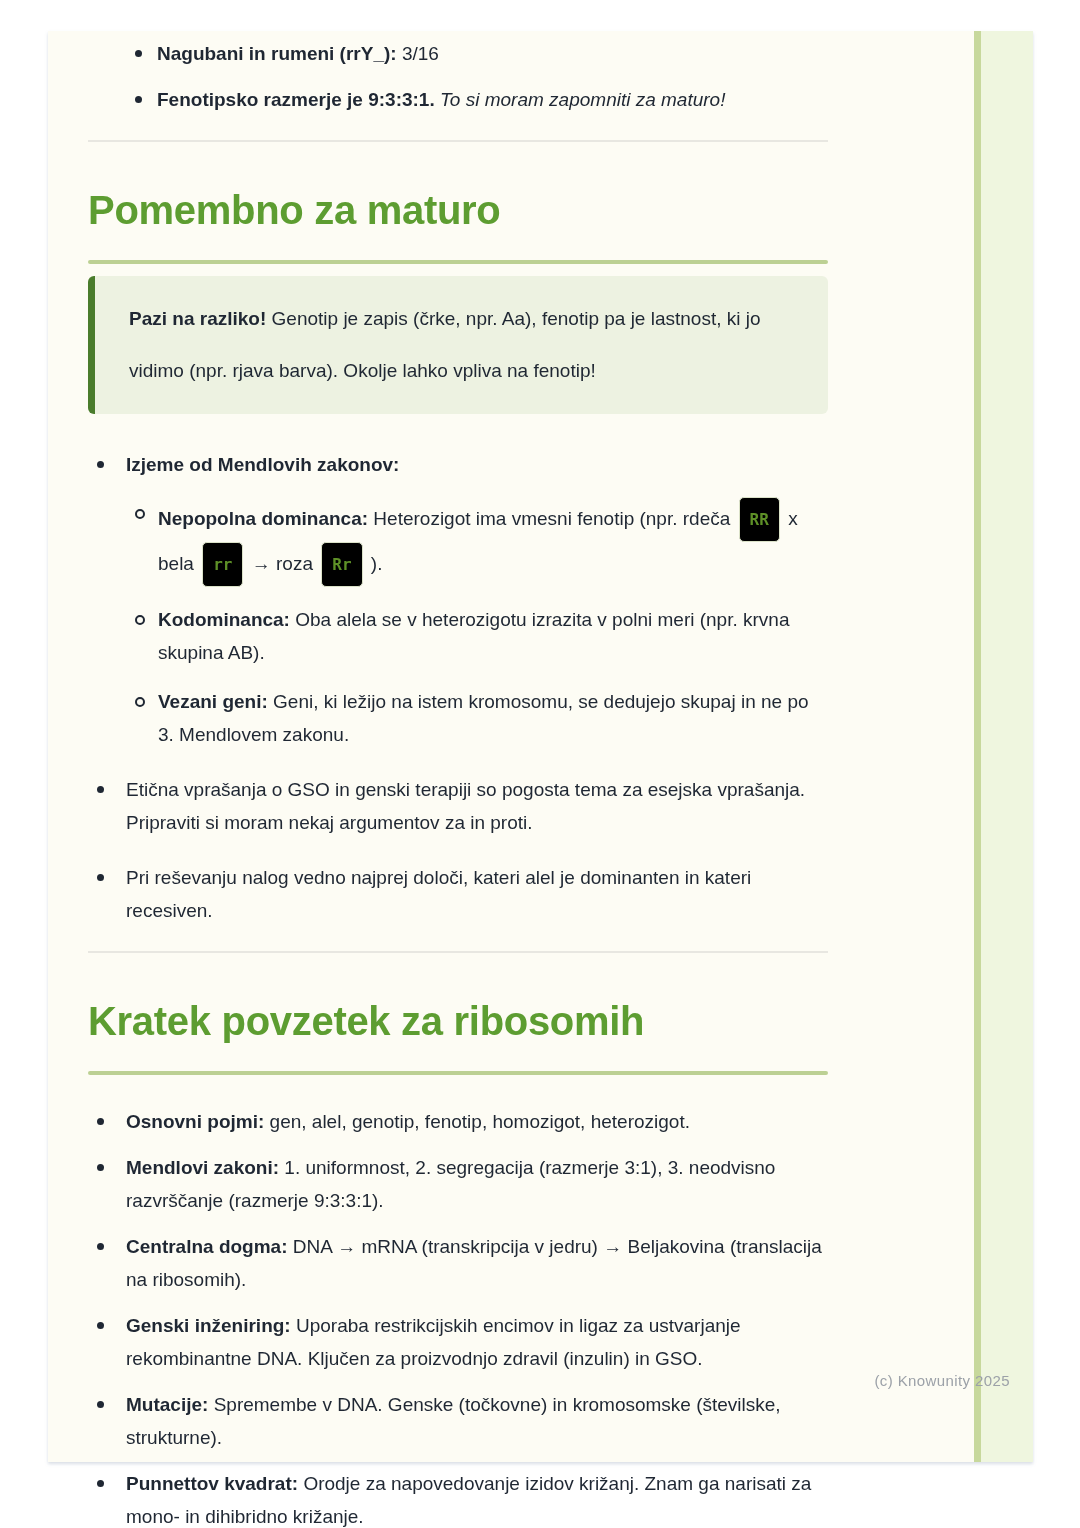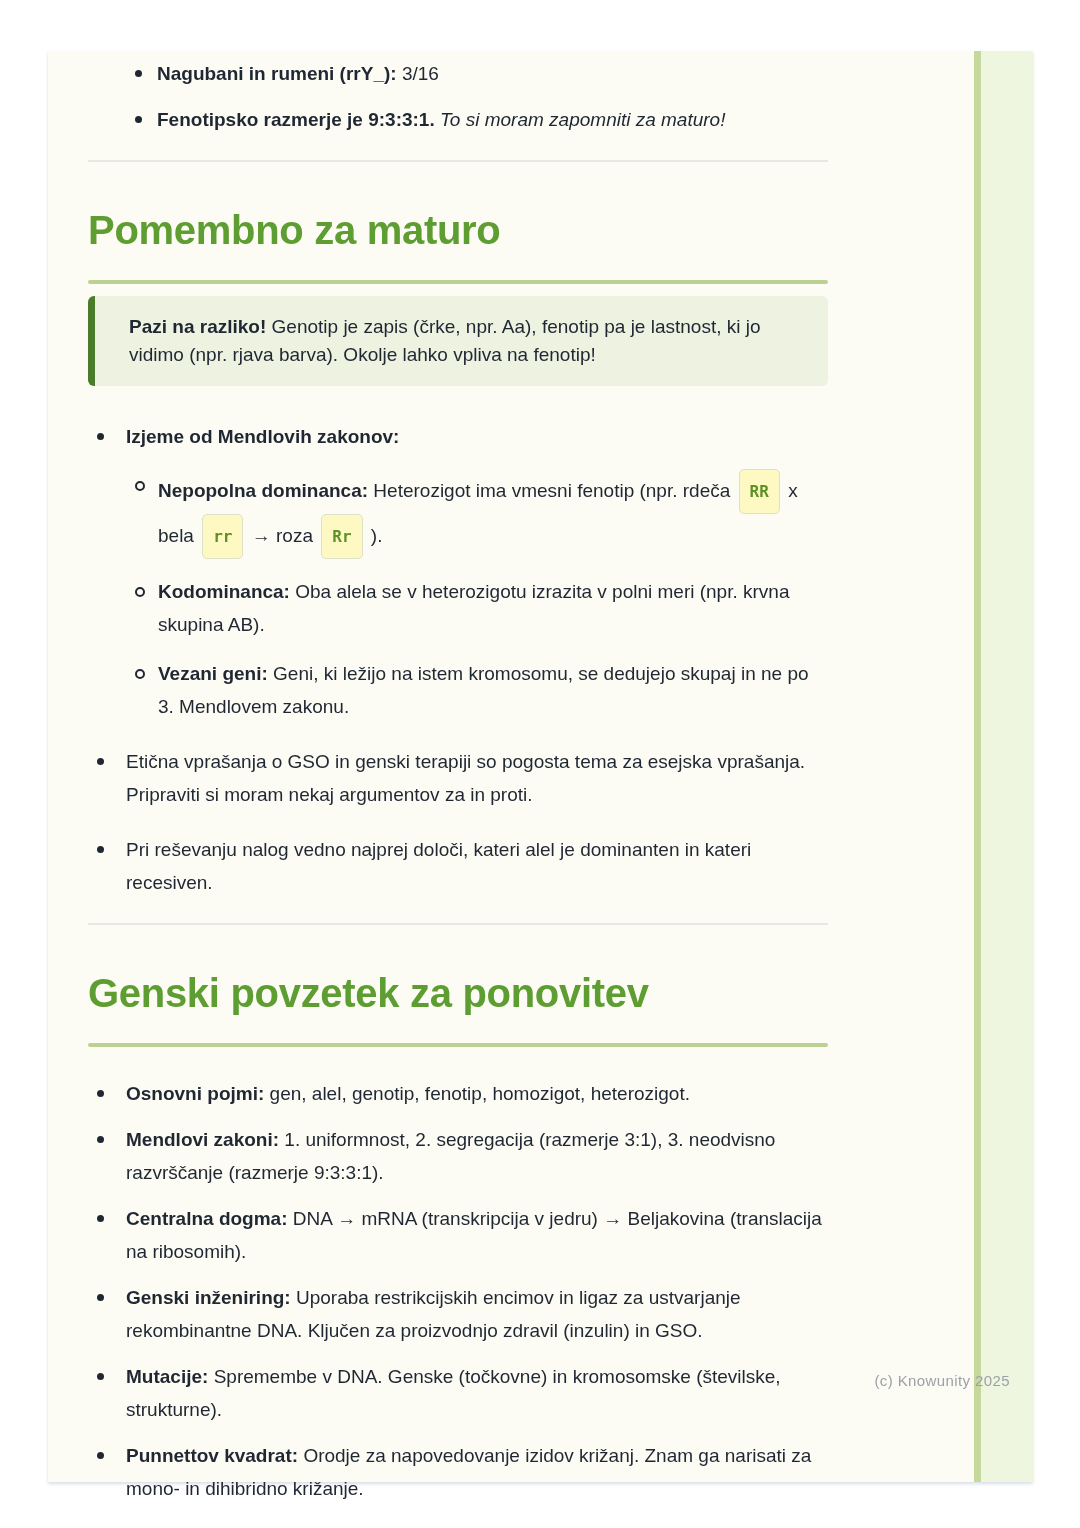--- a/index.html
+++ b/index.html
@@ -6,21 +6,21 @@
   html,body { width:1080px; height:1528px; }
   body {
     background:#ffffff;
     font-family:"Liberation Sans", sans-serif;
     color:#1f2733;
     overflow:hidden;
     position:relative;
   }
   .paper {
     position:absolute;
-    left:48px; top:51px;
+    left:48px; top:31px;
     width:985px; height:1431px;
     background:#fdfcf4;
     box-shadow:0 2px 3px rgba(148,163,184,0.35);
   }
   .band-light {
     position:absolute; top:0; right:0;
     width:52px; height:100%;
     background:#eff6df;
   }
   .band-dark {
@@ -83,31 +83,31 @@
     height:4px; width:100%;
     background:#bcd093;
     border-radius:2px;
   }
   .callout {
     margin-top:12px;
     background:#edf2e1;
     border-left:7px solid #4a7c2c;
     border-radius:6px;
     padding:17px 28px 17px 34px;
-    line-height:28px;
+    line-height:52px;
   }
   .section-body { margin-top:34px; }
   .tip-item { margin-top:22px; }
 
   .chip {
     display:inline-block;
     font-family:"DejaVu Sans Mono", monospace;
     font-size:16px; font-weight:700;
     color:#5e9027;
-    background:#fef9c3;
+    background:#000000;
     border:1px solid #dbe2c8;
     border-radius:5px;
     padding:1px 10px;
     margin:0 3px;
     vertical-align:baseline;
   }
   .chip-line { line-height:41px; }
 
   .summary-list { margin-top:30px; }
 
@@ -173,21 +173,21 @@
             <span>Geni, ki ležijo na istem kromosomu, se dedujejo skupaj in ne po 3. Mendlovem zakonu.</span>
           </li>
         </ul>
       </li>
       <li class="tip-item">Etična vprašanja o GSO in genski terapiji so pogosta tema za esejska vprašanja. Pripraviti si moram nekaj argumentov za in proti.</li>
       <li class="tip-item">Pri reševanju nalog vedno najprej določi, kateri alel je dominanten in kateri recesiven.</li>
     </ul>
 
     <hr class="divider">
 
-    <h1 class="heading">Genski povzetek za ponovitev</h1>
+    <h1 class="heading">Kratek povzetek za ribosomih</h1>
     <div class="heading-underline"></div>
 
     <ul class="list-main summary-list">
       <li>
         <strong>Osnovni pojmi:</strong>
         <span>gen, alel, genotip, fenotip, homozigot, heterozigot.</span>
       </li>
       <li>
         <strong>Mendlovi zakoni:</strong>
         <span>1. uniformnost, 2. segregacija (razmerje 3:1), 3. neodvisno razvrščanje (razmerje 9:3:3:1).</span>

